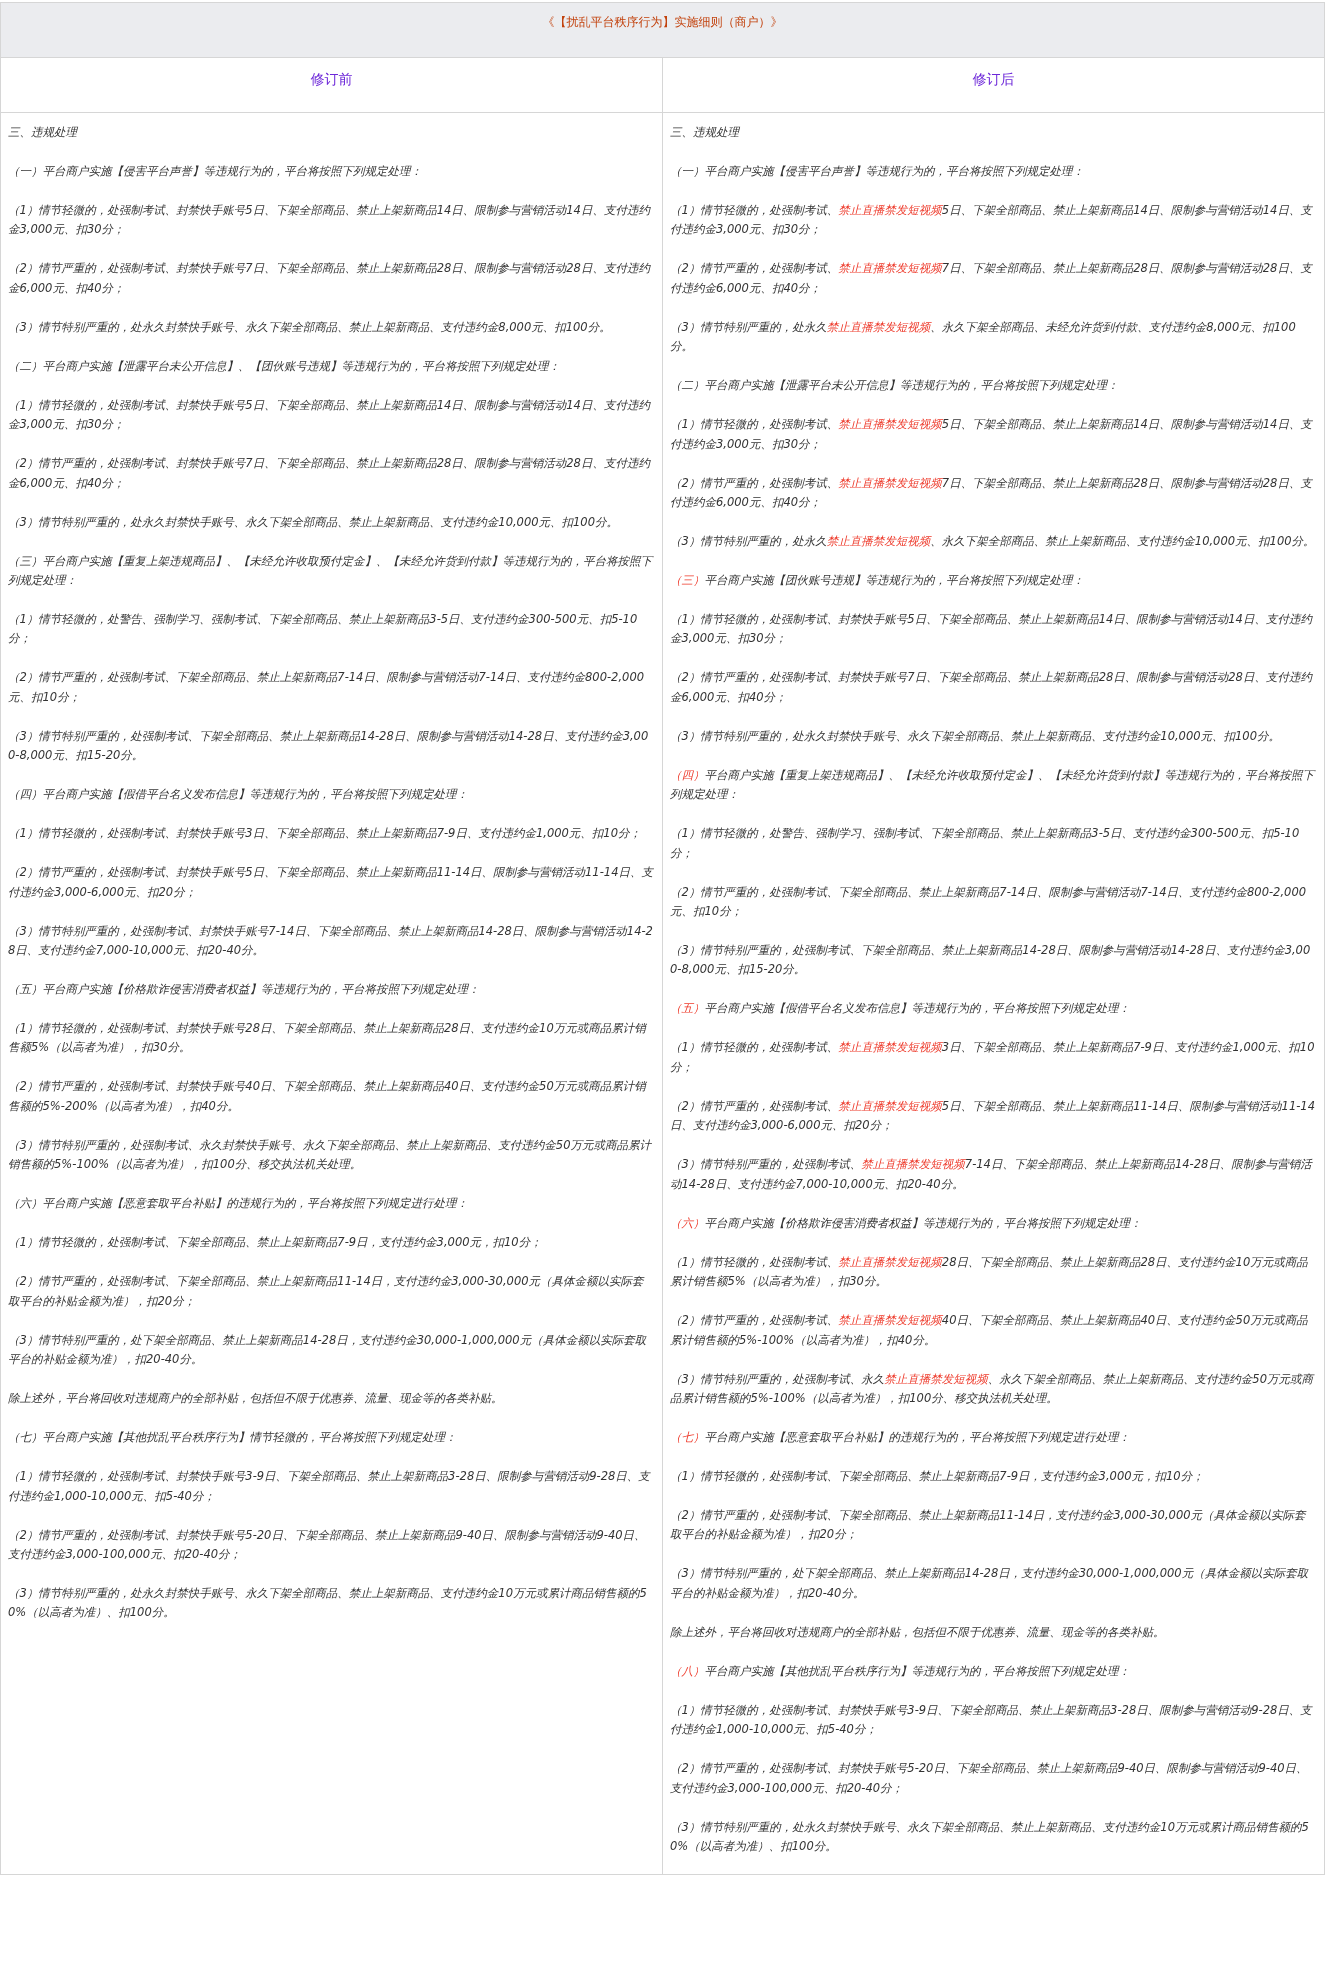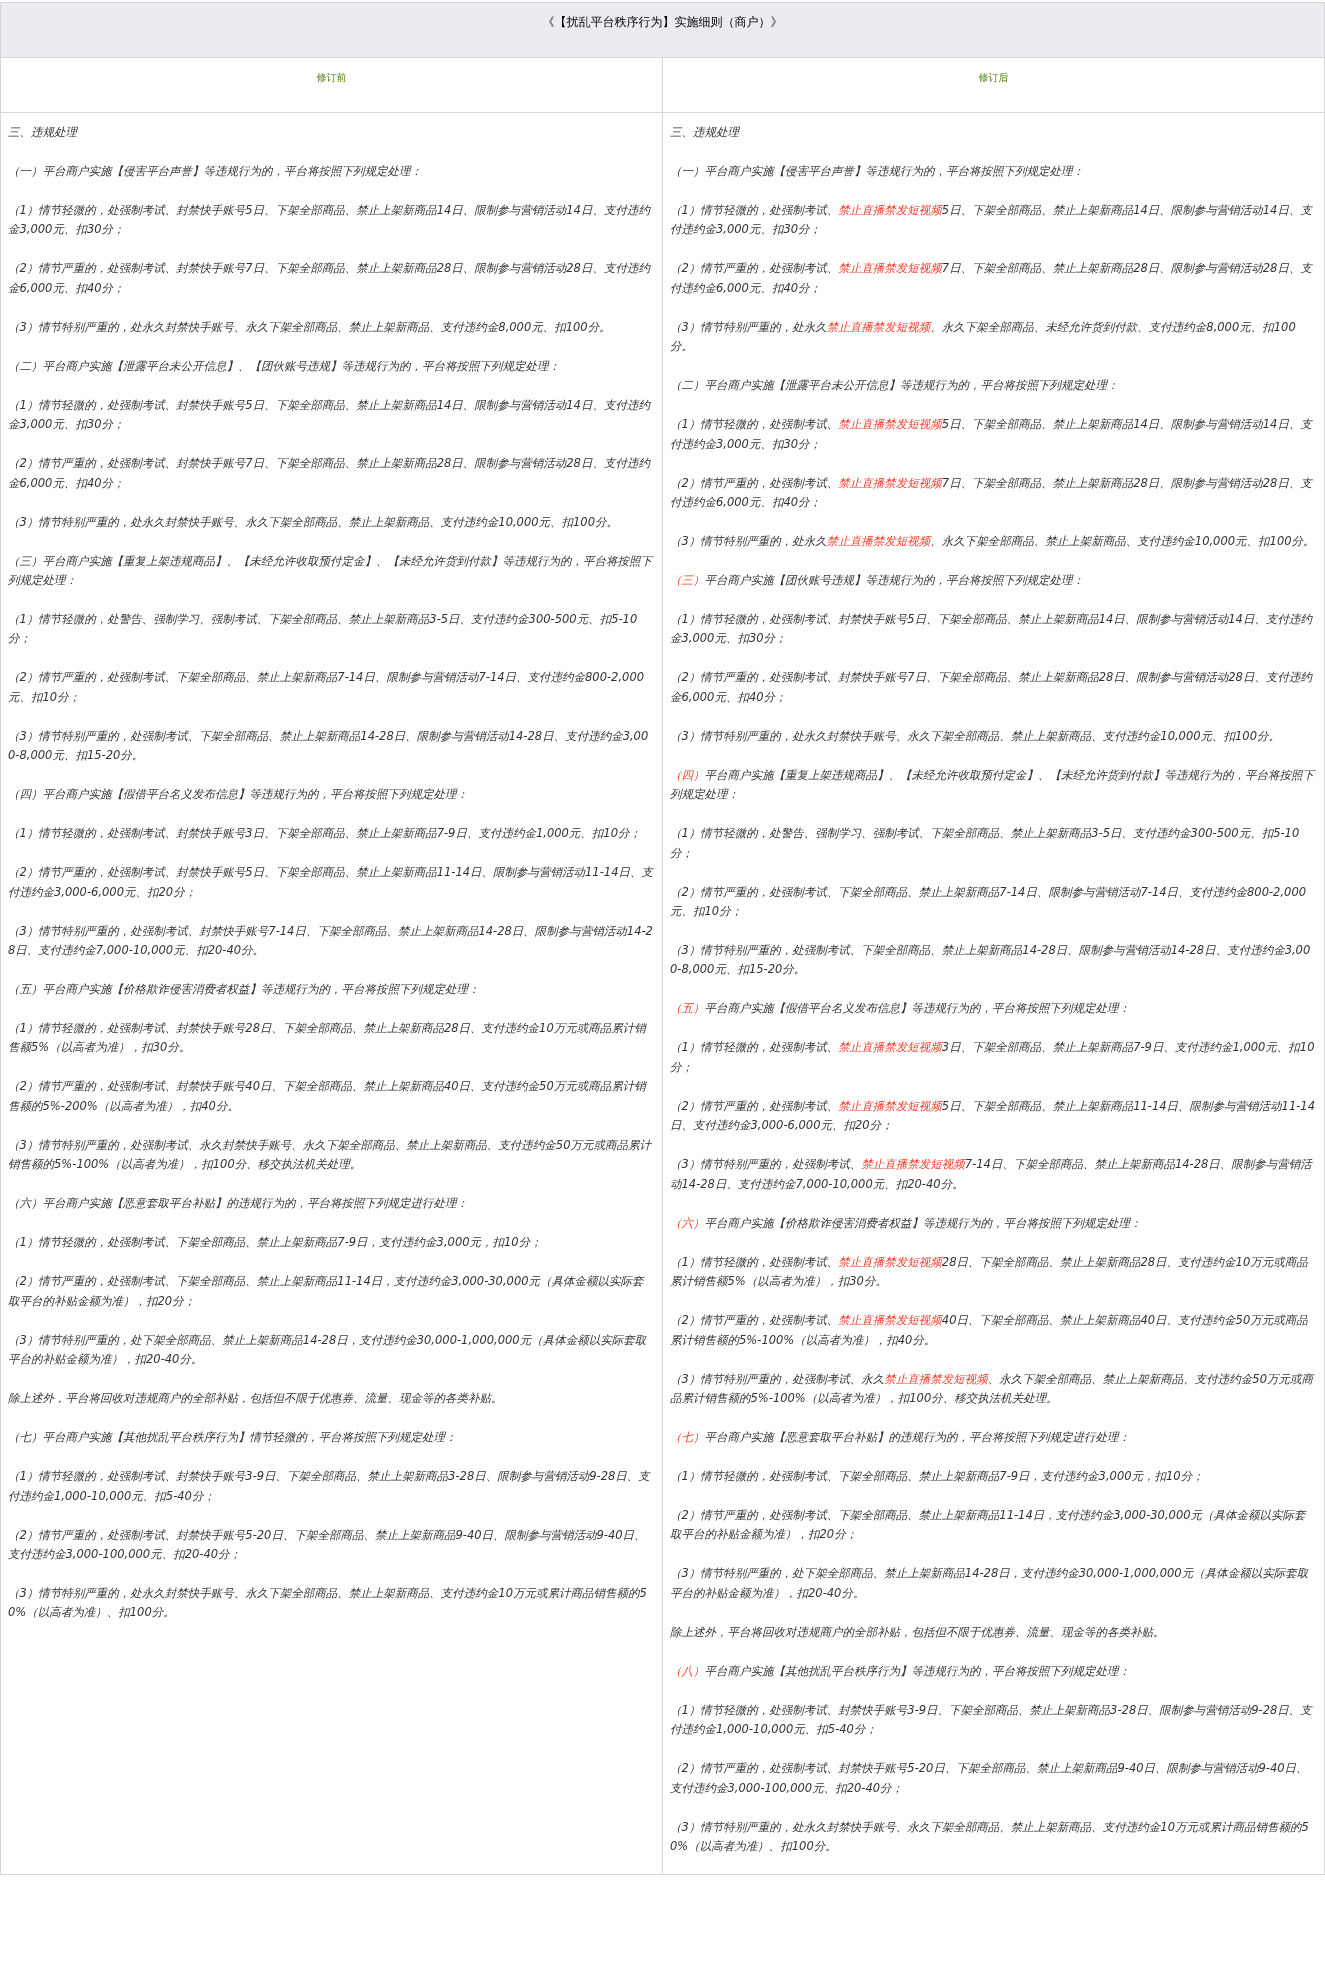--- a/index.html
+++ b/index.html
@@ -1,21 +1,21 @@
 <!DOCTYPE html>
 <html><head>
 <meta charset="utf-8">
 <style>
   * { box-sizing: border-box; margin: 0; padding: 0; }
   html, body { width: 1325px; height: 1976px; background: #ffffff; }
   body { font-family: "DejaVu Sans", "Liberation Sans", sans-serif; color: #333333; font-size: 11.5px; }
   .doc-table { position: absolute; left: 0; top: 2px; width: 1325px; border-collapse: collapse; border: 1px solid #c9c9c9; }
   .doc-table td { border: 1px solid #d6d6d6; vertical-align: top; }
-  .title-cell { background: #ebecef; height: 55px; text-align: center; padding-top: 11px; font-size: 12px; color: #000000; }
-  .head-cell { height: 55px; text-align: center; padding-top: 13px; font-size: 10px; color: #4d7c0f; width: 50%; }
+  .title-cell { background: #ebecef; height: 55px; text-align: center; padding-top: 11px; font-size: 12px; color: #c2410c; }
+  .head-cell { height: 55px; text-align: center; padding-top: 13px; font-size: 14px; color: #6d28d9; width: 50%; }
   .body-cell { padding: 10px 7px 18px 7px; width: 50%; font-style: italic; }
   .para { line-height: 19.4px; margin-bottom: 19.6px; word-break: break-all; }
   .para:last-child { margin-bottom: 0; }
   .red { color: #ee3b2c; margin-top: 17px; }
 </style>
 </head>
 <body>
 
 <table class="doc-table">
   <tbody>

